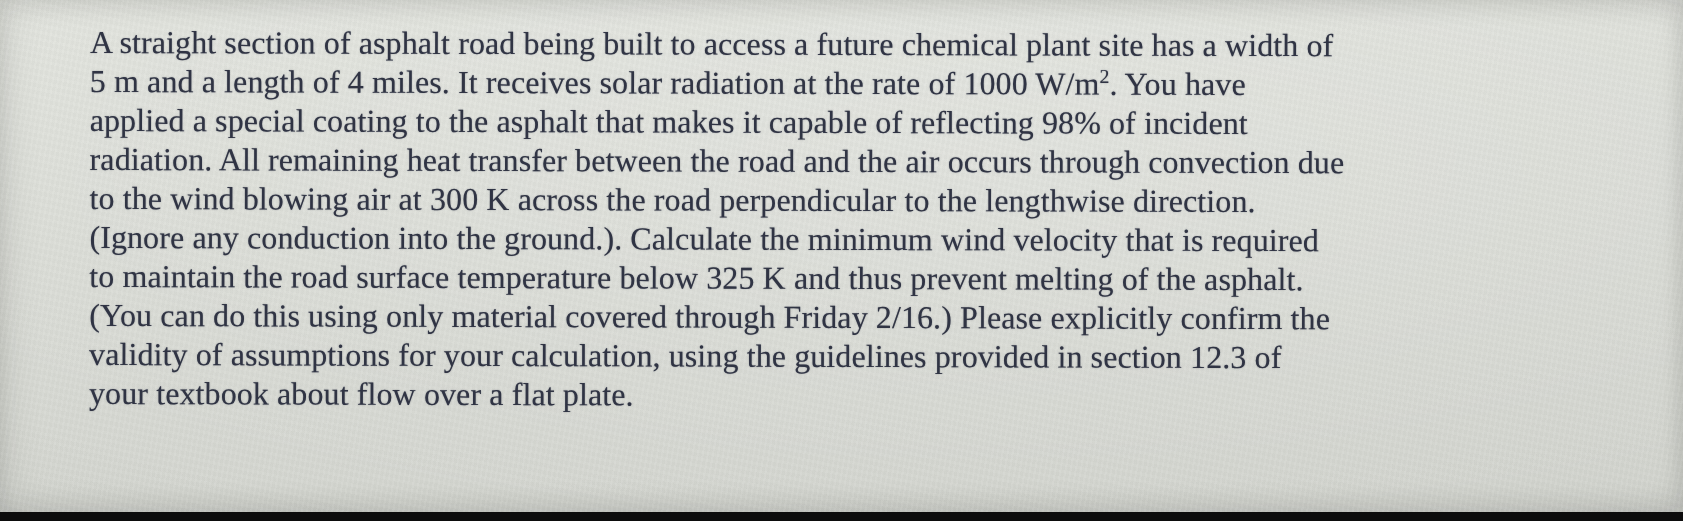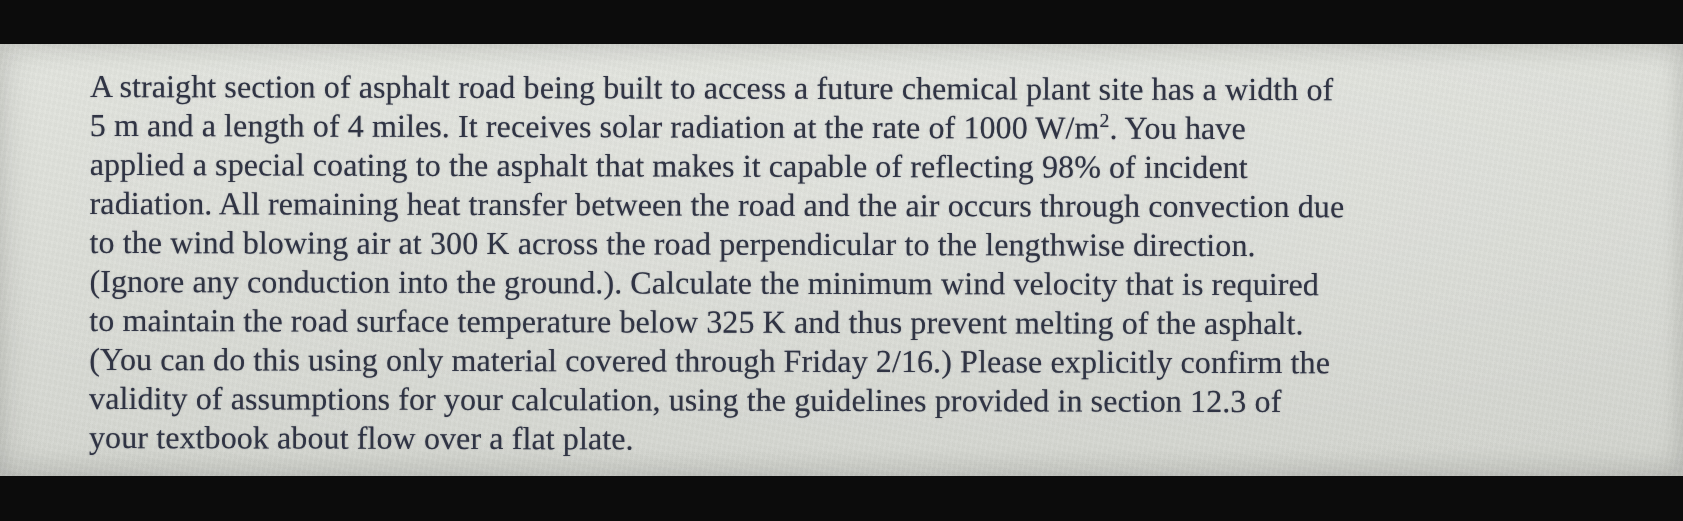--- a/index.html
+++ b/index.html
@@ -6,34 +6,33 @@
     margin: 0;
     padding: 0;
     width: 1683px;
     height: 521px;
     overflow: hidden;
     background: #0c0c0c;
   }
   .photo {
     position: relative;
     width: 1683px;
-    height: 432px;
+    height: 512px;
     background:
       radial-gradient(135% 140% at 58% 30%,
         rgba(255,255,255,0.16) 0%,
         rgba(255,255,255,0.05) 35%,
         rgba(255,255,255,0.0) 55%,
         rgba(40,44,40,0.07) 100%),
       linear-gradient(176deg, #e1e3dd 0%, #dadcd6 40%, #d5d7d1 75%, #d1d3cd 100%);
     box-shadow:
       inset 0 10px 22px rgba(30,32,30,0.05),
       inset 0 -10px 26px rgba(30,32,30,0.07),
       inset 14px 0 34px rgba(30,32,30,0.05),
       inset -10px 0 28px rgba(30,32,30,0.03);
-    margin-top: 44px;
   }
   
   .photo::before {
     content: "";
     position: absolute;
     inset: 0;
     pointer-events: none;
     background-image:
       repeating-linear-gradient(100deg,
         rgba(255,255,255,0.035) 0 2px,

